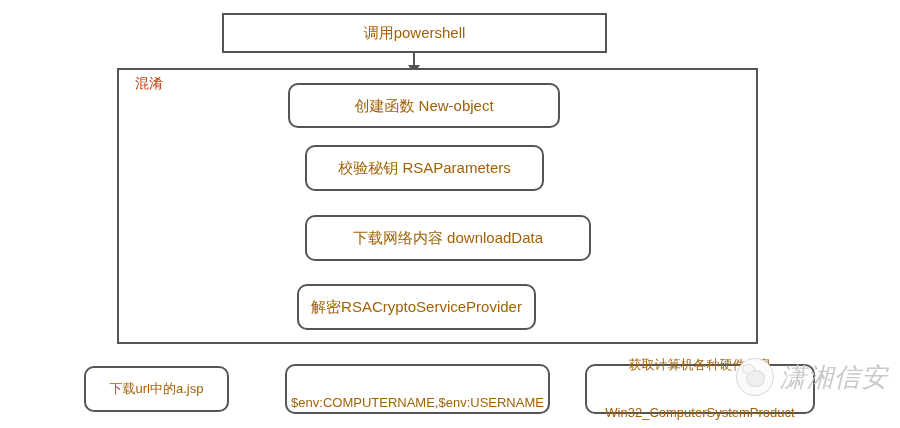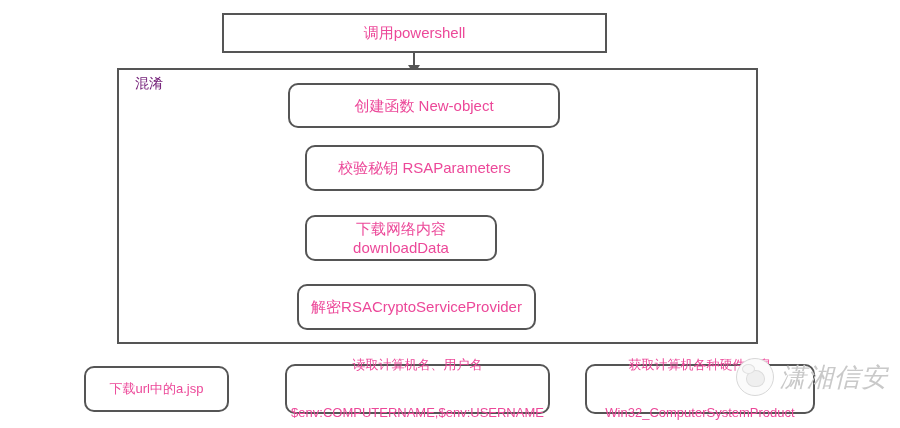--- a/index.html
+++ b/index.html
@@ -19,21 +19,21 @@
   }
   .box {
     position: absolute;
     box-sizing: border-box;
     background: #ffffff;
     border: 2px solid #555555;
     display: flex;
     flex-direction: column;
     align-items: center;
     justify-content: center;
-    color: #ec4899;
+    color: #a16207;
     text-align: center;
     line-height: 1.3;
   }
   
   #top-box {
     left: 222px;
     top: 13px;
     width: 385px;
     height: 40px;
     font-size: 15px;
@@ -46,28 +46,28 @@
     height: 276px;
     box-sizing: border-box;
     background: #ffffff;
     border: 2px solid #555555;
   }
   #obfuscation-label {
     position: absolute;
     left: 135px;
     top: 75px;
     font-size: 14px;
-    color: #701a75;
+    color: #c2410c;
   }
   .rbox {
     border-radius: 10px;
   }
   #step-1 { left: 288px; top: 83px;  width: 272px; height: 45px; font-size: 15px; }
   #step-2 { left: 305px; top: 145px; width: 239px; height: 46px; font-size: 15px; }
-  #step-3 { left: 305px; top: 215px; width: 192px; height: 46px; font-size: 15px; }
+  #step-3 { left: 305px; top: 215px; width: 286px; height: 46px; font-size: 15px; }
   #step-4 { left: 297px; top: 284px; width: 239px; height: 46px; font-size: 15px; }
 
   
   #out-1 { left: 84px; top: 366px; width: 145px; height: 46px; font-size: 14px; }
   #out-2 { left: 285px; top: 364px; width: 265px; height: 50px; font-size: 12px; }
   #out-3 { left: 585px; top: 364px; width: 230px; height: 50px; font-size: 12px; }
   .line1 { font-size: 13px; }
   .line2 { font-size: 13px; margin-top: 29px; }
   #out-2 .line1, #out-3 .line1 { font-size: 13px; margin-bottom: 2px; }
   #out-2 .line2, #out-3 .line2 { font-size: 13px; }
@@ -167,21 +167,20 @@
     <span>下载网络内容 downloadData</span>
   </div>
   <div class="box rbox" id="step-4">
     <span>解密RSACryptoServiceProvider</span>
   </div>
 
   <div class="box rbox" id="out-1">
     <span class="line1">下载url中的a.jsp</span>
   </div>
   <div class="box rbox" id="out-2">
-    <span class="line1">读取计算机名、用户名</span>
     <span class="line2">$env:COMPUTERNAME,$env:USERNAME</span>
   </div>
   <div class="box rbox" id="out-3">
     <span class="line1">获取计算机各种硬件信息</span>
     <span class="line2">Win32_ComputerSystemProduct</span>
   </div>
 
   <div id="watermark">
     <div id="watermark-logo"></div>
     <div id="watermark-text">潇湘信安</div>

